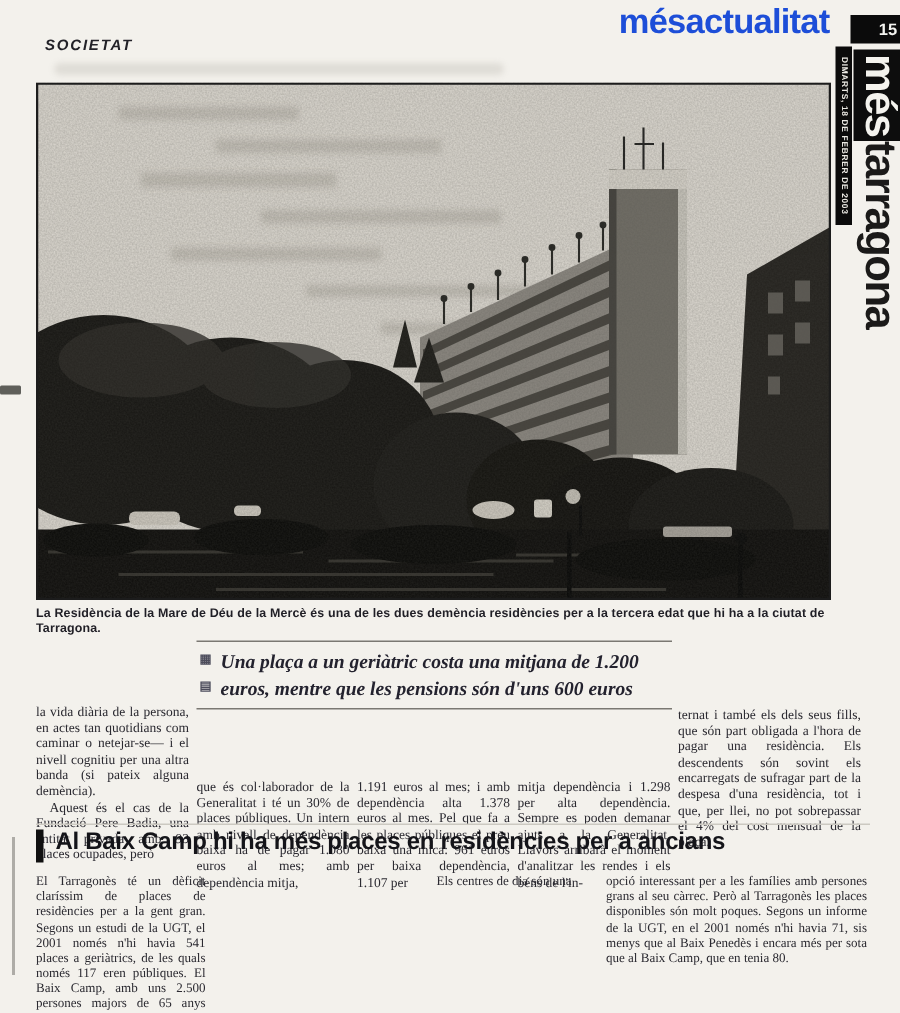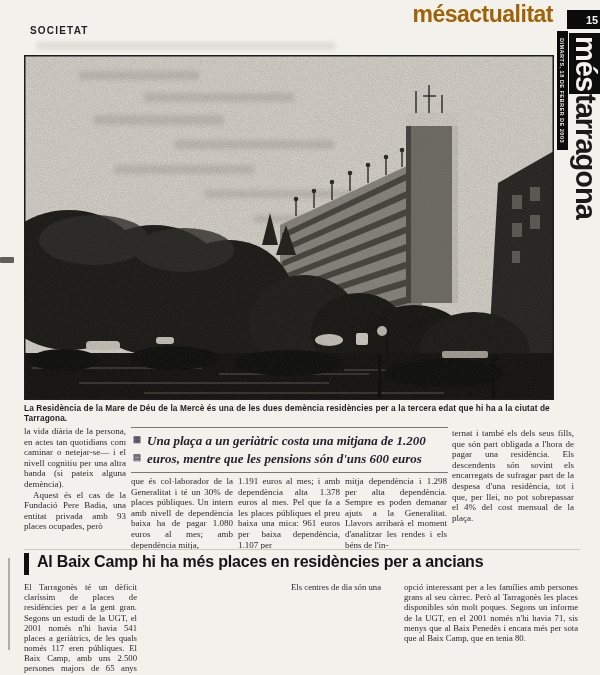--- a/index.html
+++ b/index.html
@@ -6,26 +6,26 @@
   body{
     width:600px;height:675px;position:relative;overflow:hidden;
     background:#f3f1ec;
     font-family:"Liberation Serif",serif;
     color:#2b2a31;
   }
   
   .section-label{
     position:absolute;left:30px;top:25px;
     font-family:"Liberation Sans",sans-serif;font-weight:bold;
-    font-size:10px;letter-spacing:1.2px;color:#232228;
+    font-size:10px;letter-spacing:1.2px;color:#232228;font-style:italic;
   }
   .masthead-title{
     position:absolute;right:47px;top:1px;
     font-family:"Liberation Sans",sans-serif;font-weight:bold;
-    font-size:23px;letter-spacing:-0.5px;color:#a16207;
+    font-size:23px;letter-spacing:-0.5px;color:#1d4ed8;
   }
   
   .page-box{
     position:absolute;left:567px;top:10px;width:50px;height:19px;
     background:#0b0b0b;color:#f4f4f0;
     font-family:"Liberation Sans",sans-serif;font-weight:bold;font-size:11px;
     display:flex;align-items:center;justify-content:center;
   }
   .date-bar{
     position:absolute;left:568px;top:31px;width:119px;height:11px;
@@ -50,21 +50,21 @@
   .photo-caption{
     position:absolute;left:24px;top:403px;width:548px;
     font-family:"Liberation Sans",sans-serif;font-weight:bold;
     font-size:8.3px;color:#201f26;letter-spacing:.1px;
   }
   
   .article{
     position:absolute;left:24px;top:426px;width:556px;
     display:flex;gap:5px;
   }
-  .acol{width:102px;font-size:9px;line-height:1.18;text-align:justify;}
+  .acol{width:102px;font-size:9px;line-height:1.18;text-align:justify;margin-top:43px;}
   .acol p{margin:0;}
   .acol .indent{text-indent:9px;}
   .pad-top{padding-top:50px;}
   .acol5{width:122px;padding-top:2px;}
   .quote{
     position:absolute;left:131px;top:427px;width:317px;
     border-top:1px solid #7a7872;border-bottom:1px solid #7a7872;
     padding:4px 0 5px 0;
     font-family:"Liberation Serif",serif;font-style:italic;font-weight:bold;
     font-size:13px;line-height:1.35;color:#23222e;

